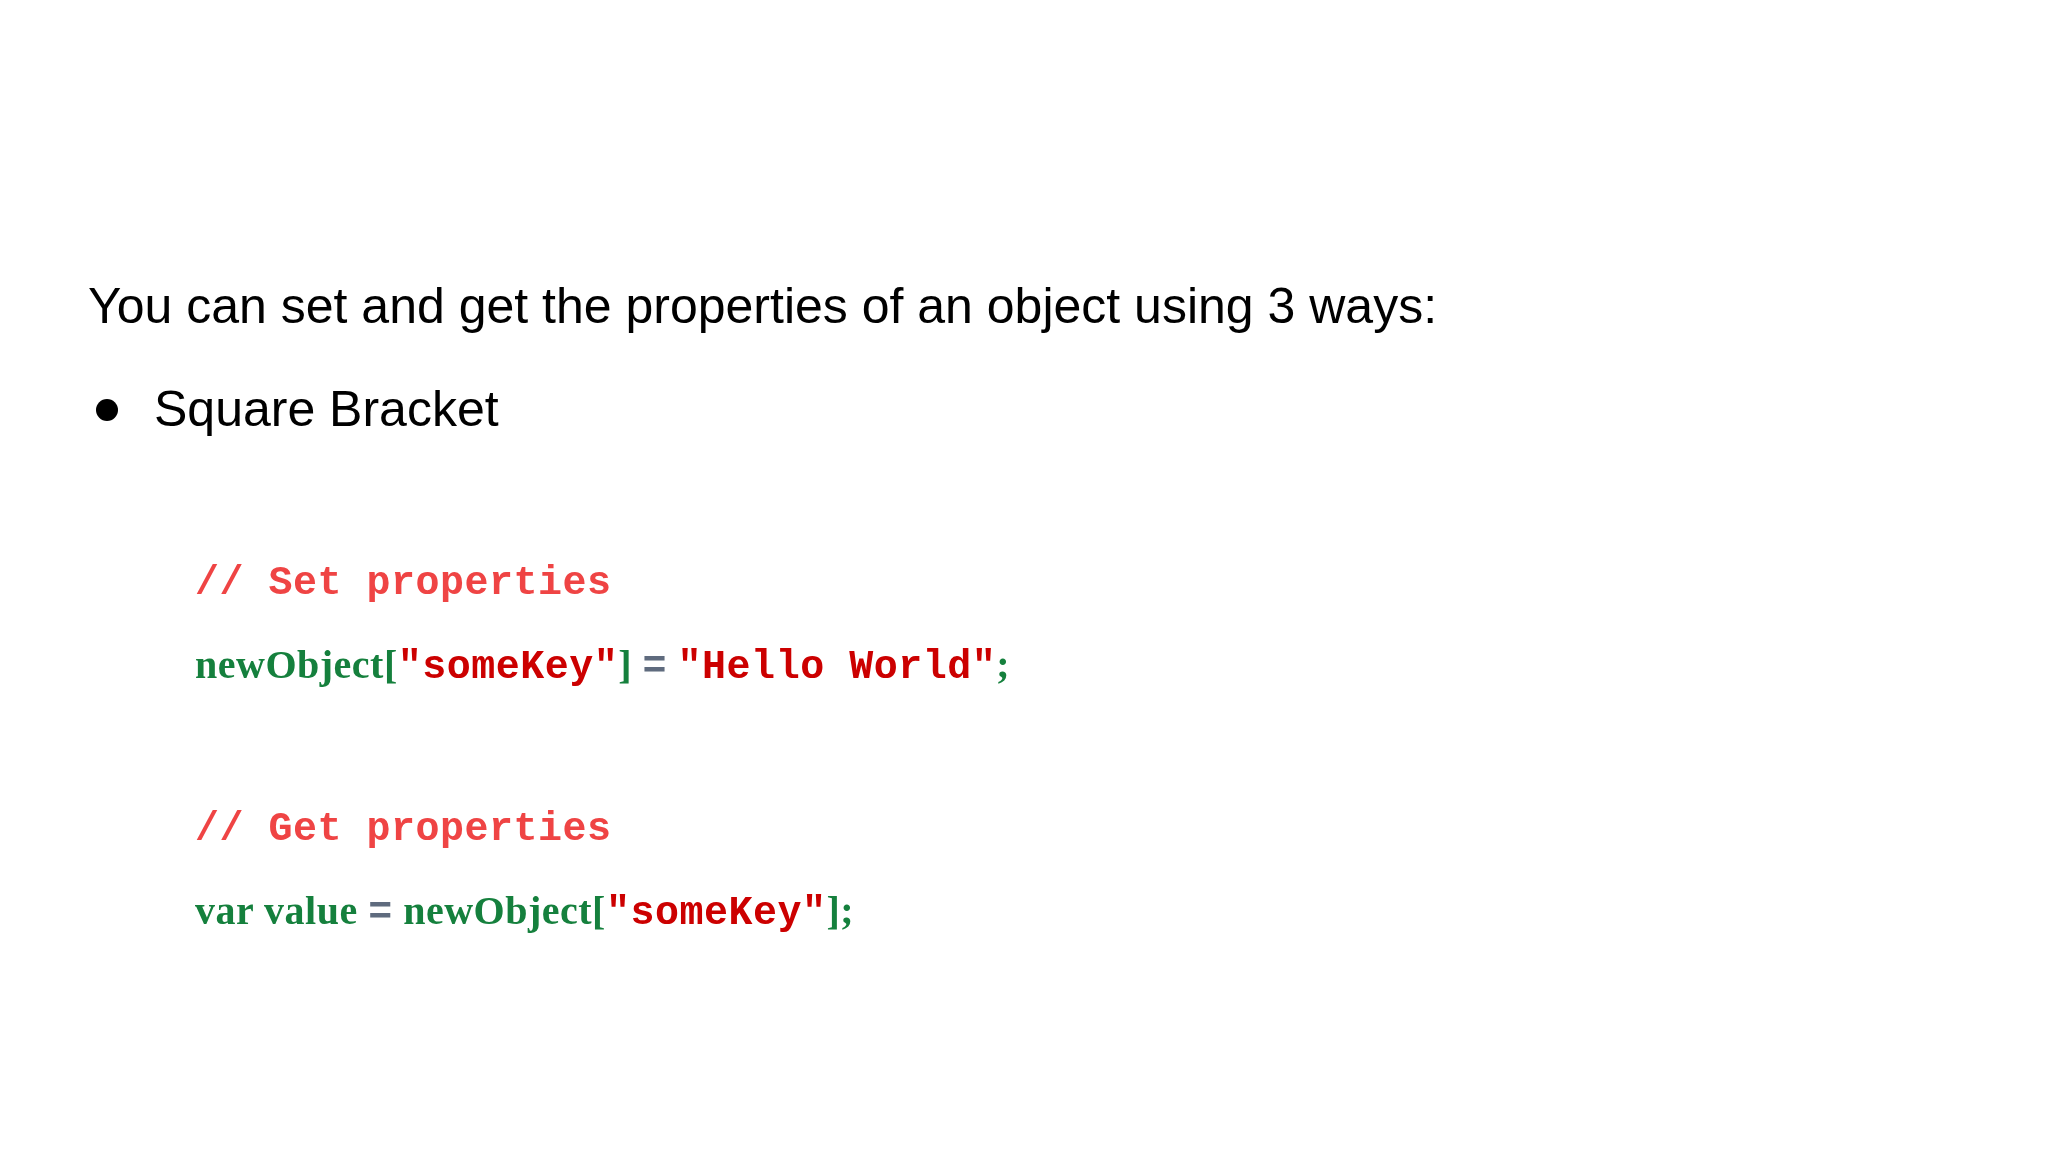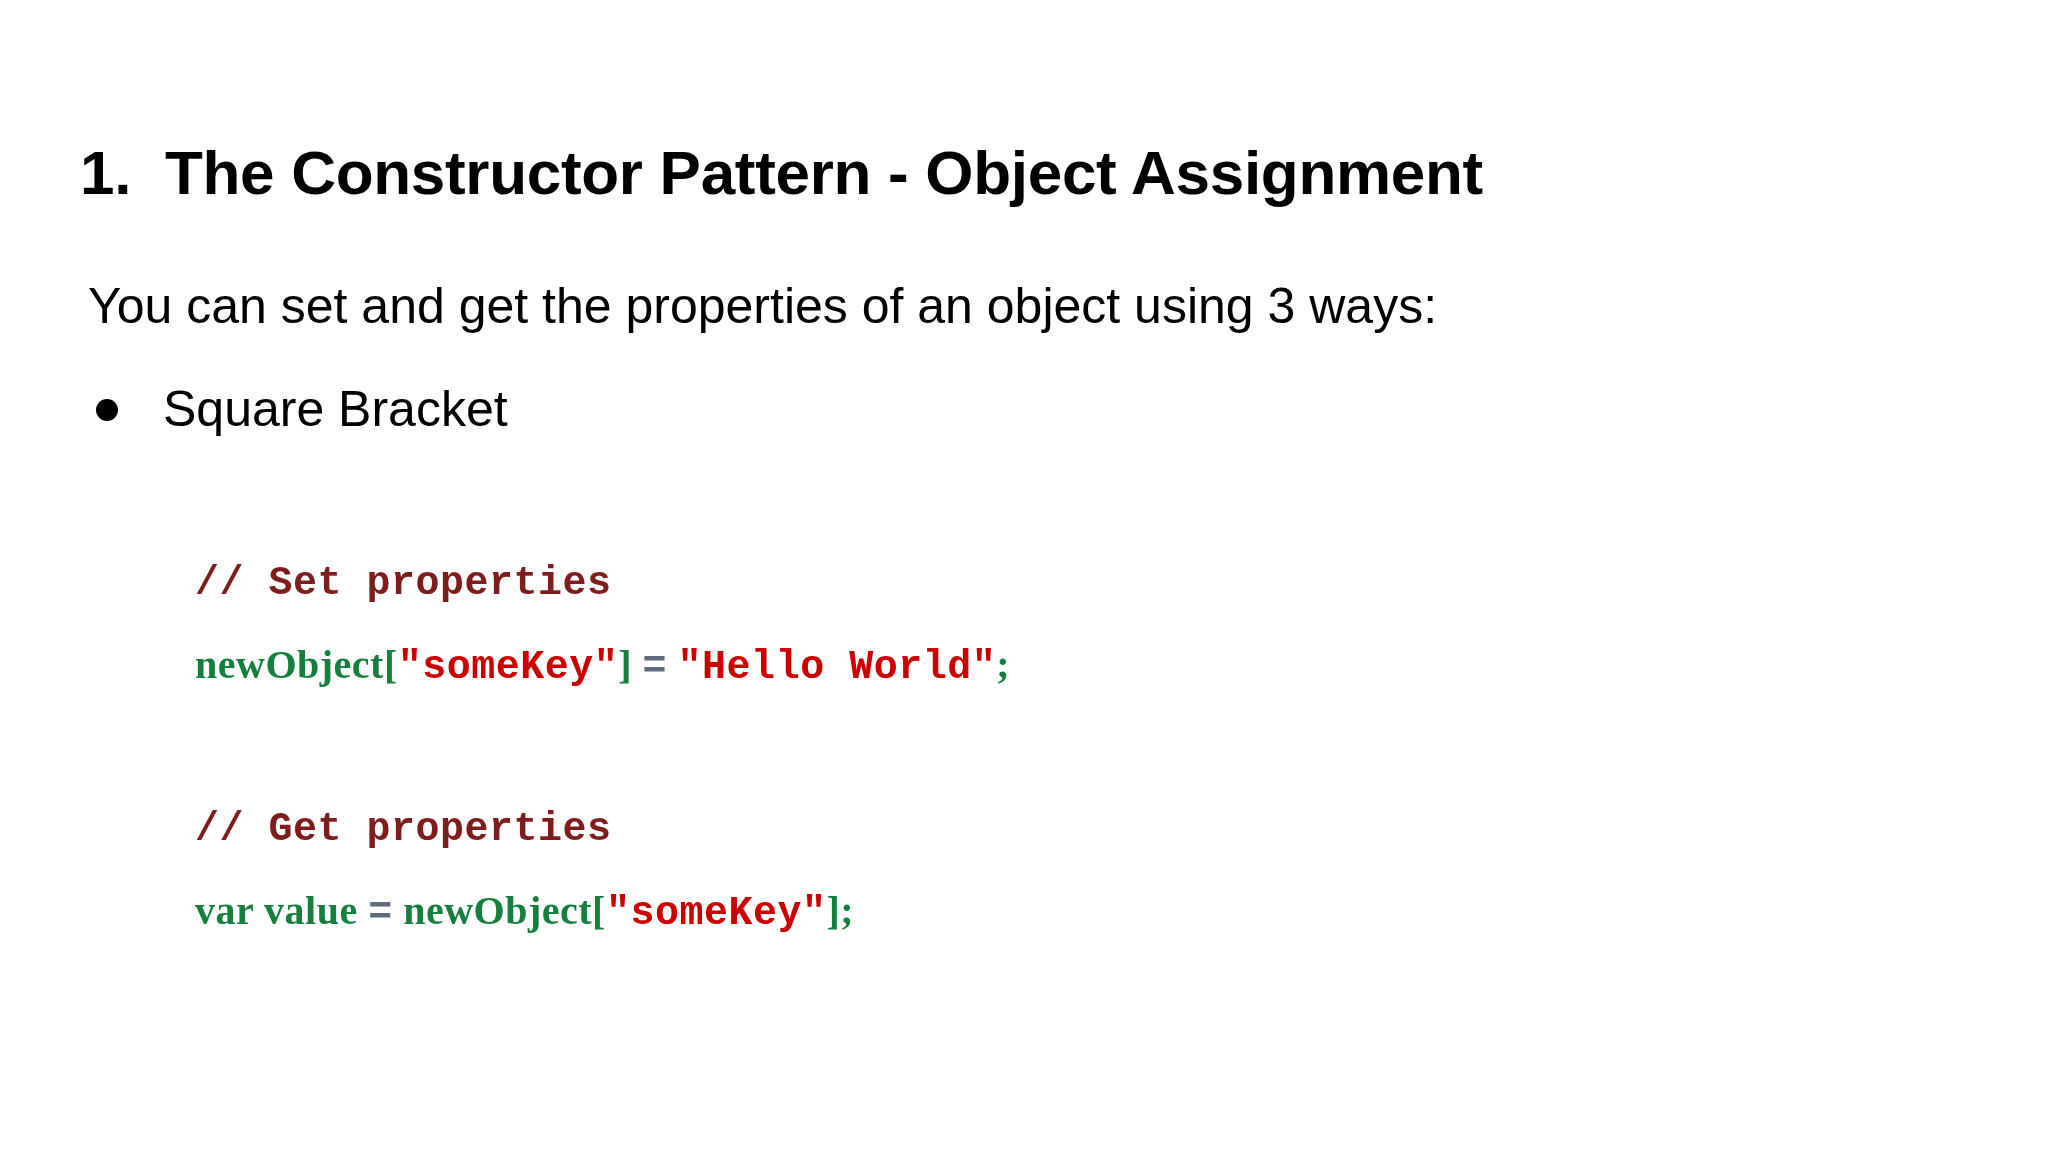--- a/index.html
+++ b/index.html
@@ -83,21 +83,20 @@
     vertical-align: middle;
   }
 
   .bullet-label {
     font-family: "Liberation Sans", sans-serif;
     font-size: 50px;
     font-weight: normal;
     line-height: 1.1;
     color: #000000;
     white-space: pre;
-    margin-left: 9px;
   }
 
   
   .code-block {
     position: absolute;
     left: 195px;
     top: 543px;
     margin: 0;
     padding: 0;
     font-family: "Liberation Mono", "DejaVu Sans Mono", monospace;
@@ -111,31 +110,30 @@
 
   .code-line {
     white-space: pre;
     min-height: 81px;
   }
 
   .code-line.blank {
     height: 81px;
   }
 
-  .tok-comment { color: #7f1d1d; }
+  .tok-comment { color: #ef4444; }
   .tok-string  { color: #cc0000; }
   .tok-op      { color: #5f6b7e; }
   .tok-plain   { color: #15803d; font-family: Liberation Serif, serif; }
 </style>
 </head>
 <body>
 
 <div class="slide">
 
-  <h1 class="slide-title">1.  The Constructor Pattern - Object Assignment</h1>
 
   <p class="slide-subtitle">You can set and get the properties of an object using 3 ways:</p>
 
   <ul class="bullet-list">
     <li class="bullet-item">
       <span class="bullet-marker">
         <span class="bullet-dot"></span>
       </span>
       <span class="bullet-label">Square Bracket</span>
     </li>

